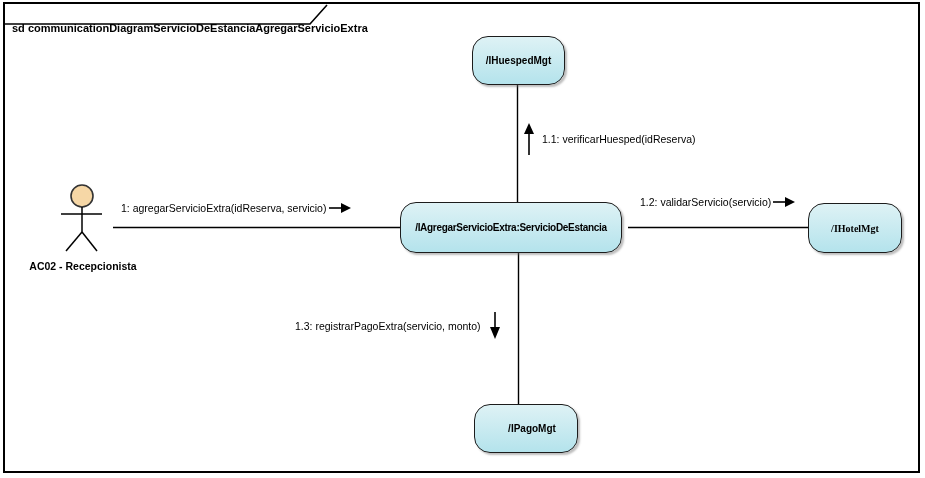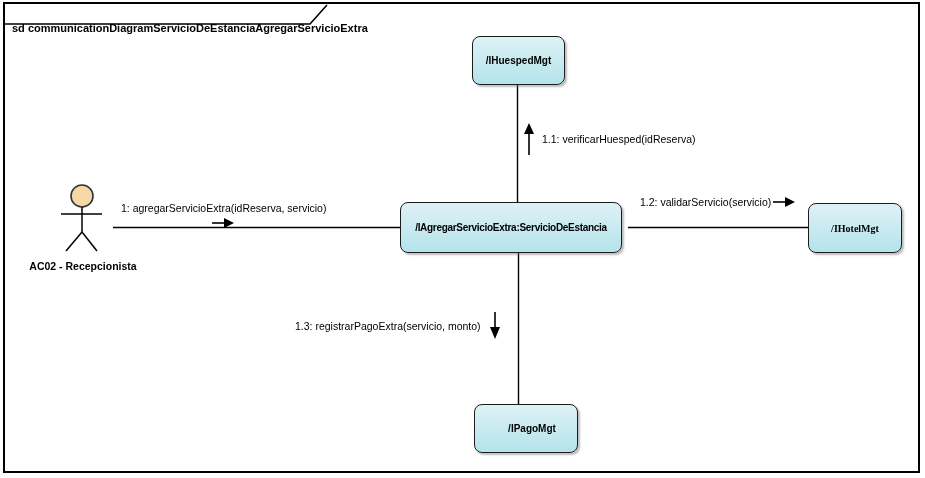--- a/index.html
+++ b/index.html
@@ -15,33 +15,33 @@
   .title-tab{position:absolute;left:5px;top:4px;width:332px;height:24px;}
   .title-text{
     position:absolute;left:12px;top:6px;font-size:11px;font-weight:bold;
     white-space:nowrap;
     margin-top:16px;
   }
   .overlay{position:absolute;left:0;top:0;width:925px;height:478px;}
   .node{
     position:absolute;display:flex;align-items:center;justify-content:center;
     background:linear-gradient(180deg,var(--fill-top) 0%,var(--fill-bottom) 100%);
-    border:1.6px solid var(--node-border);border-radius:8px;
+    border:1.6px solid var(--node-border);border-radius:16px;
     box-shadow:2px 2px 2px rgba(110,110,110,0.45);
     font-weight:bold;font-size:10px;text-align:center;white-space:nowrap;
   }
   .node-huesped{left:472px;top:36px;width:91px;height:47px;}
   .node-central{left:400px;top:202px;width:220px;height:49px;letter-spacing:-0.3px;}
   .node-hotel{left:808px;top:203px;width:92px;height:48px;font-family:Liberation Serif, serif;}
   .node-pago{left:474px;top:404px;width:90px;height:47px;padding-left:12px;}
   .msg{
     position:absolute;display:flex;align-items:center;
     font-size:10.5px;white-space:nowrap;
   }
-  .msg-1{left:121px;top:202px;gap:3px;flex-direction:column;}
+  .msg-1{left:121px;top:202px;gap:3px;}
   .msg-1-1{left:523px;top:122px;gap:7px;}
   .msg-1-2{left:640px;top:196px;gap:2px;}
   .msg-1-3{left:295px;top:312px;gap:8px;}
   .actor-label{
     position:absolute;left:20px;top:260px;width:126px;text-align:center;
     font-size:10.5px;font-weight:bold;white-space:nowrap;
   }
 </style>
 </head>
 <body style="--fill-top: #def2f5; --fill-bottom: #b4e3ec; --node-border: #1c1c1c;">

